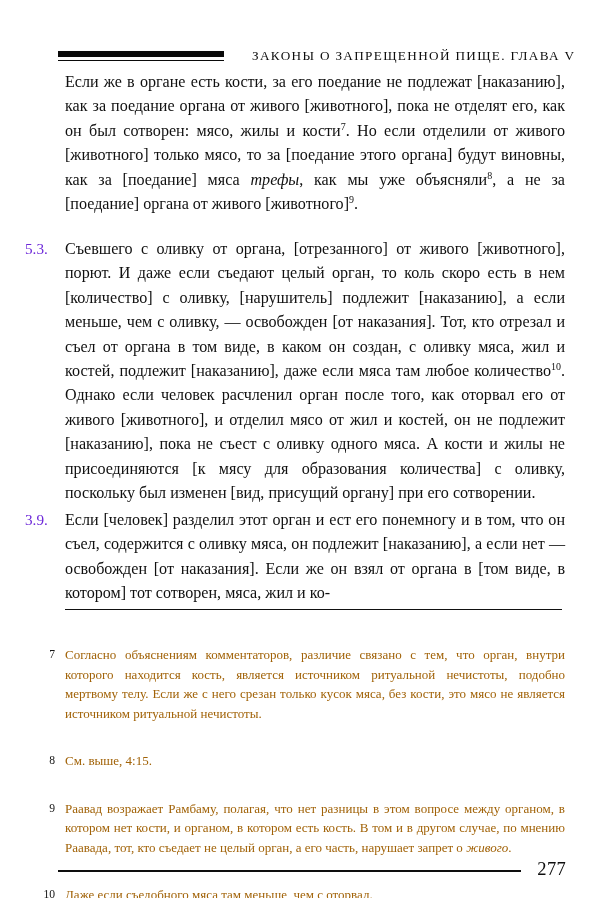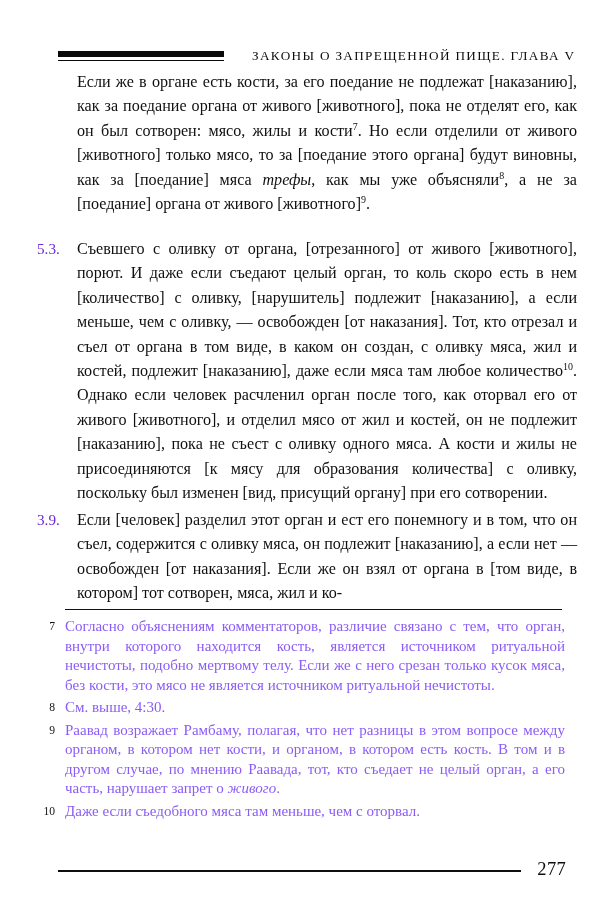--- a/index.html
+++ b/index.html
@@ -73,21 +73,20 @@
   .body-block {
     position: absolute;
     left: 25px;
     width: 540px;
   }
   .para {
     position: relative;
     padding-left: 40px;
     box-sizing: border-box;
     width: 540px;
-    margin-left: 12px;
   }
   .para .secnum {
     position: absolute;
     left: 0;
     top: 0;
     width: 32px;
     text-align: left;
     font-size: 15.2px;
     line-height: 24.4px;
     font-feature-settings: "onum" 1;
@@ -136,25 +135,26 @@
     left: 4px;
     top: 0;
     width: 26px;
     text-align: right;
     font-size: 11.6px;
     line-height: 19.5px;
     font-variant-numeric: oldstyle-nums;
     color: #141414;
   }
   .fn .fntext {
-    font-size: 15px;
+    font-size: 13px;
     line-height: 19.5px;
     text-align: justify;
     text-justify: inter-word;
-    color: #8b5cf6;
+    color: #a16207;
+    margin-top: 28px;
   }
 
   
   .folio {
     position: absolute;
     left: 58px;
     top: 856px;
     width: 508px;
     height: 26px;
     display: flex;
@@ -212,21 +212,21 @@
 
   <div class="footnote-rule" style="top:609px;"></div>
 
   <div class="footnotes" style="top:617px;">
     <div class="fn">
       <span class="fnnum">7</span>
       <div class="fntext">Согласно объяснениям комментаторов, различие связано с тем, что орган, внутри которого находится кость, является источником ритуальной нечистоты, подобно мертвому телу. Если же с него срезан только кусок мяса, без кости, это мясо не является источником ритуальной нечистоты.</div>
     </div>
     <div class="fn">
       <span class="fnnum">8</span>
-      <div class="fntext">См. выше, 4:30.</div>
+      <div class="fntext">См. выше, 4:15.</div>
     </div>
     <div class="fn">
       <span class="fnnum">9</span>
       <div class="fntext">Раавад возражает Рамбаму, полагая, что нет разницы в этом вопросе между органом, в котором нет кости, и органом, в котором есть кость. В том и в другом случае, по мнению Раавада, тот, кто съедает не целый орган, а его часть, нарушает запрет о <i>живого</i>.</div>
     </div>
     <div class="fn">
       <span class="fnnum">10</span>
       <div class="fntext">Даже если съедобного мяса там меньше, чем с оторвал.</div>
     </div>
   </div>

